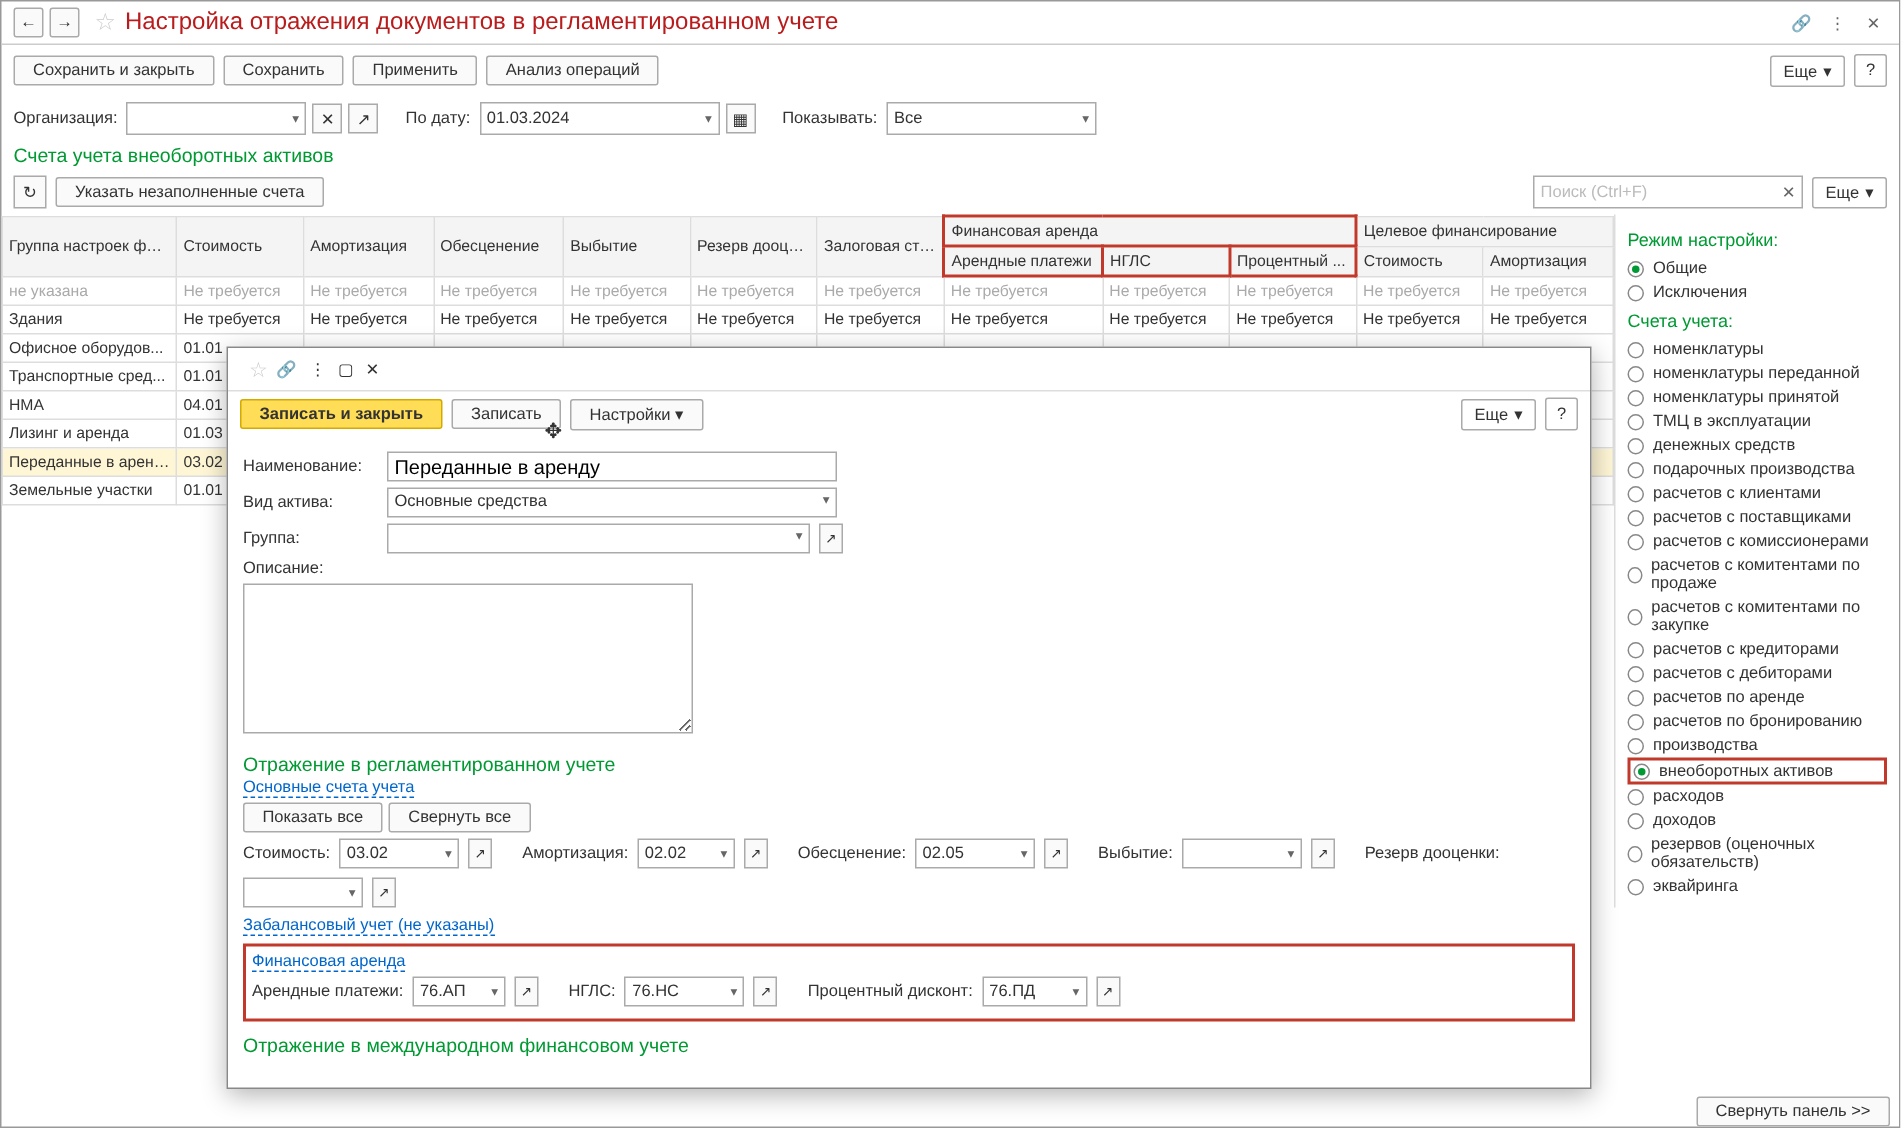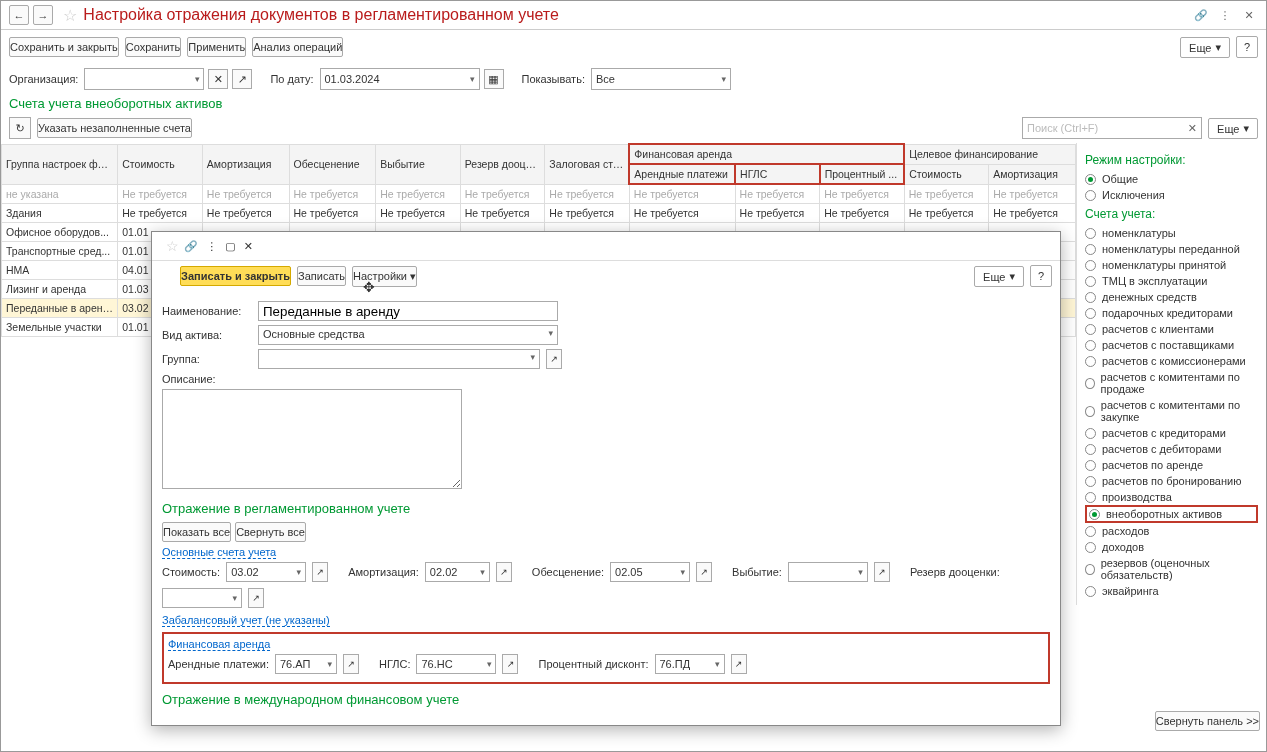--- a/index.html
+++ b/index.html
@@ -5,22 +5,22 @@
   * { box-sizing: border-box; }
   body { margin: 0; font-family: Arial, sans-serif; font-size: 11px; color: #333; background: #fff; }
   .app { width: 1267px; height: 752px; border: 1px solid #999; position: relative; overflow: hidden; }
   .titlebar { display: flex; align-items: center; padding: 4px 8px; border-bottom: 1px solid #ccc; }
   .nav-arrow { width: 20px; height: 20px; border: 1px solid #aaa; display:flex; align-items:center; justify-content:center; margin-right:4px; background:#fafafa; border-radius:2px; cursor:pointer; }
   .star { color:#ccc; font-size:16px; margin:0 6px; }
   .title-text { font-size: 16px; color:#b91c1c; flex:1; }
   .title-controls { display:flex; gap:6px; }
   .title-controls span { width:18px; height:18px; display:flex; align-items:center; justify-content:center; cursor:pointer; color:#666;}
   .toolbar { display:flex; align-items:center; padding:6px 8px; gap:6px; }
-  .btn { border:1px solid #aaa; background:#fafafa; padding:3px 0; border-radius:2px; cursor:pointer; font-size:11px; }
-  .btn.yellow { background: #ffdd57; border-color:#d4a900; font-weight:bold;margin-left:20px;}
+  .btn { border:1px solid #aaa; background:#fafafa; padding:3px 12px; border-radius:2px; cursor:pointer; font-size:11px; }
+  .btn.yellow { background: #ffdd57; border-color:#d4a900; font-weight:bold;}
   .spacer { flex:1; }
   .more-btn { border:1px solid #aaa; padding:3px 8px; border-radius:2px; cursor:pointer; display:flex; align-items:flex-end; gap:4px; }
   .help-btn { border:1px solid #aaa; width:22px; height:22px; display:flex; align-items:center; justify-content:center; border-radius:2px; cursor:pointer; }
   .filter-row { display:flex; align-items:center; padding:4px 8px; gap:4px; }
   .label { margin-right:2px; }
   .select { border:1px solid #aaa; padding:2px 4px; height:22px; background:#fff; display:flex; align-items:center; position:relative; }
   .select::after { content:"▾"; position:absolute; right:4px; color:#666; font-size:9px; }
   .icon-btn { border:1px solid #aaa; width:20px; height:20px; display:flex; align-items:center; justify-content:center; background:#fafafa; cursor:pointer; }
   .section-header { color:#009933; font-size:13px; padding:2px 8px; }
   .sub-toolbar { display:flex; align-items:center; padding:4px 8px; gap:6px; }
@@ -51,21 +51,21 @@
   .form-input { border:1px solid #aaa; height:20px; padding:2px 4px; flex:0 0 300px; }
   .form-select { border:1px solid #aaa; height:20px; padding:2px 4px; width:300px; position:relative; }
   .form-select::after{content:"▾"; position:absolute; right:4px; color:#666; font-size:9px;}
   .textarea { border:1px solid #aaa; width:300px; height:100px; }
   .link { color:#0066cc; text-decoration:underline; cursor:pointer; }
   .link.dashed { text-decoration:none; border-bottom:1px dashed #0066cc; }
   .acct-row { display:flex; align-items:center; gap:6px; margin:4px 0; flex-wrap:wrap; }
   .acct-input { border:1px solid #aaa; height:20px; width:60px; padding:2px 4px; position:relative; }
   .mini-btn { border:1px solid #aaa; width:16px; height:20px; display:flex; align-items:center; justify-content:center; font-size:9px; background:#fafafa; cursor:pointer; }
   .hl-box { border:2px solid #c0392b; padding:4px; }
-  .footer-btn-row { position:absolute; bottom:20px; right:6px; }
+  .footer-btn-row { position:absolute; bottom:0; right:6px; }
   .cursor-icon { position:absolute; left:362px; top:278px; font-size:14px; z-index:20; pointer-events:none; }
   .th-group { border:2px solid #c0392b !important; }
 </style>
 </head>
 <body>
 
 <div class="app">
 
   <div class="titlebar">
     <div class="nav-arrow">←</div>
@@ -309,21 +309,21 @@
           <div class="radio-row">
             <span class="radio "></span>
             <span>ТМЦ в эксплуатации</span>
           </div>
           <div class="radio-row">
             <span class="radio "></span>
             <span>денежных средств</span>
           </div>
           <div class="radio-row">
             <span class="radio "></span>
-            <span>подарочных кредиторами</span>
+            <span>подарочных производства</span>
           </div>
           <div class="radio-row">
             <span class="radio "></span>
             <span>расчетов с клиентами</span>
           </div>
           <div class="radio-row">
             <span class="radio "></span>
             <span>расчетов с поставщиками</span>
           </div>
           <div class="radio-row">
@@ -416,26 +416,26 @@
         <span class="form-label">Группа:</span>
         <div class="form-select" style="width:282px"></div>
         <div class="mini-btn">↗</div>
       </div>
       <div class="form-row" style="align-items:flex-start">
         <span class="form-label">Описание:</span>
       </div>
       <textarea class="textarea" style=""></textarea>
 
       <div class="section-header" style="padding-left:0; margin-top:8px">Отражение в регламентированном учете</div>
+      <div><span class="link dashed">Основные счета учета</span></div>
+
       <div style="display:flex; gap:4px; margin:4px 0">
         <div class="btn">Показать все</div>
         <div class="btn">Свернуть все</div>
       </div>
-
-      <div><span class="link dashed">Основные счета учета</span></div>
       <div class="acct-row">
         <span>Стоимость:</span>
         <div class="select acct-input" style="width:80px">
             <span>03.02</span>
           </div>
         <div class="mini-btn">↗</div>
         <span style="width:8px"></span>
         <span>Амортизация:</span>
         <div class="select acct-input" style="width:65px">
             <span>02.02</span>

